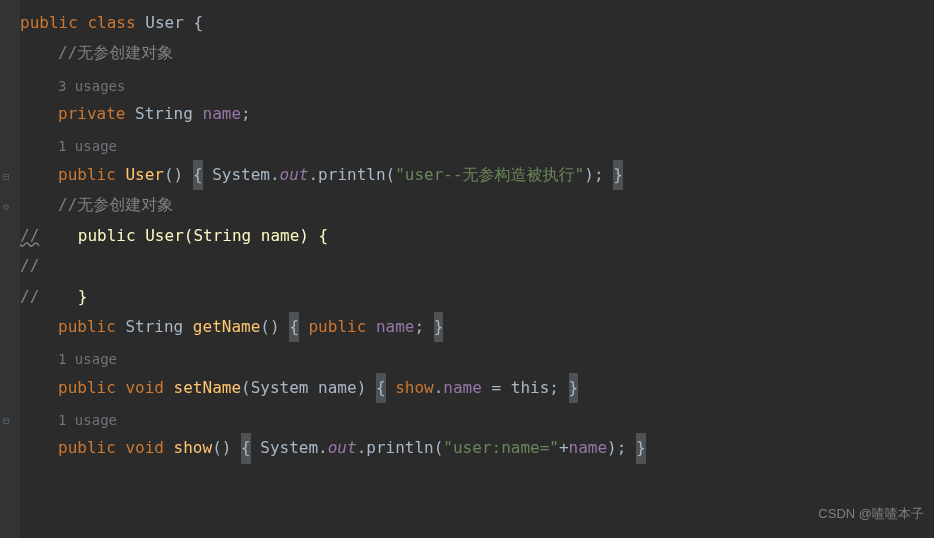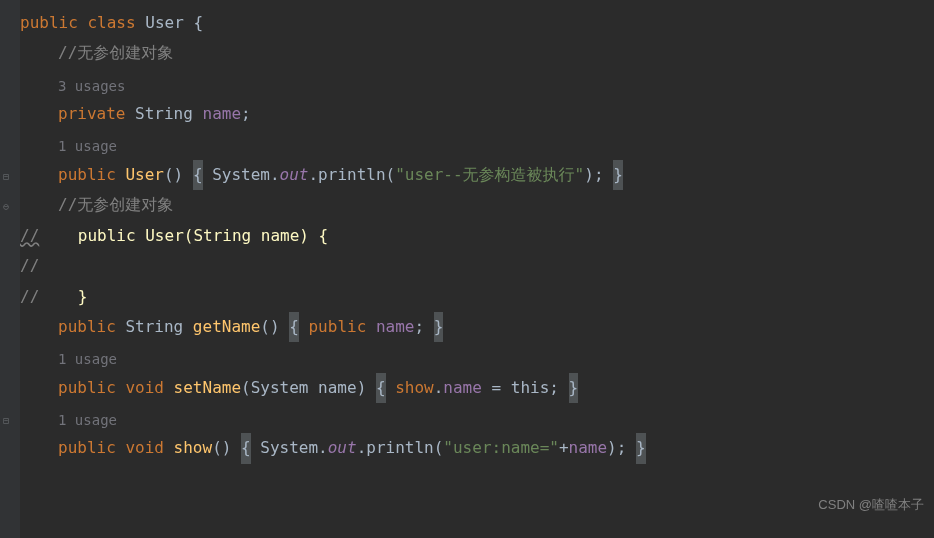--- a/index.html
+++ b/index.html
@@ -48,21 +48,21 @@
     .string { color: #6a8759; }
     .comment { color: #808080; }
     .usage { color: #72737a; font-size: 14px; }
     .punct { color: #a9b7c6; }
     .brace-hl { background: #4e5254; }
     .static-field { color: #9876aa; font-style: italic; }
     .commented { color: #fef9c3; }
     .gutter-cm { color: #808080; }
     .watermark {
       position: absolute;
-      bottom: 20px;
+      bottom: 11px;
       right: 10px;
       color: #808080;
       font-size: 13px;
       font-family: sans-serif;
     }
   </style>
 </head>
 <body>
 
 <div class="gutter">

